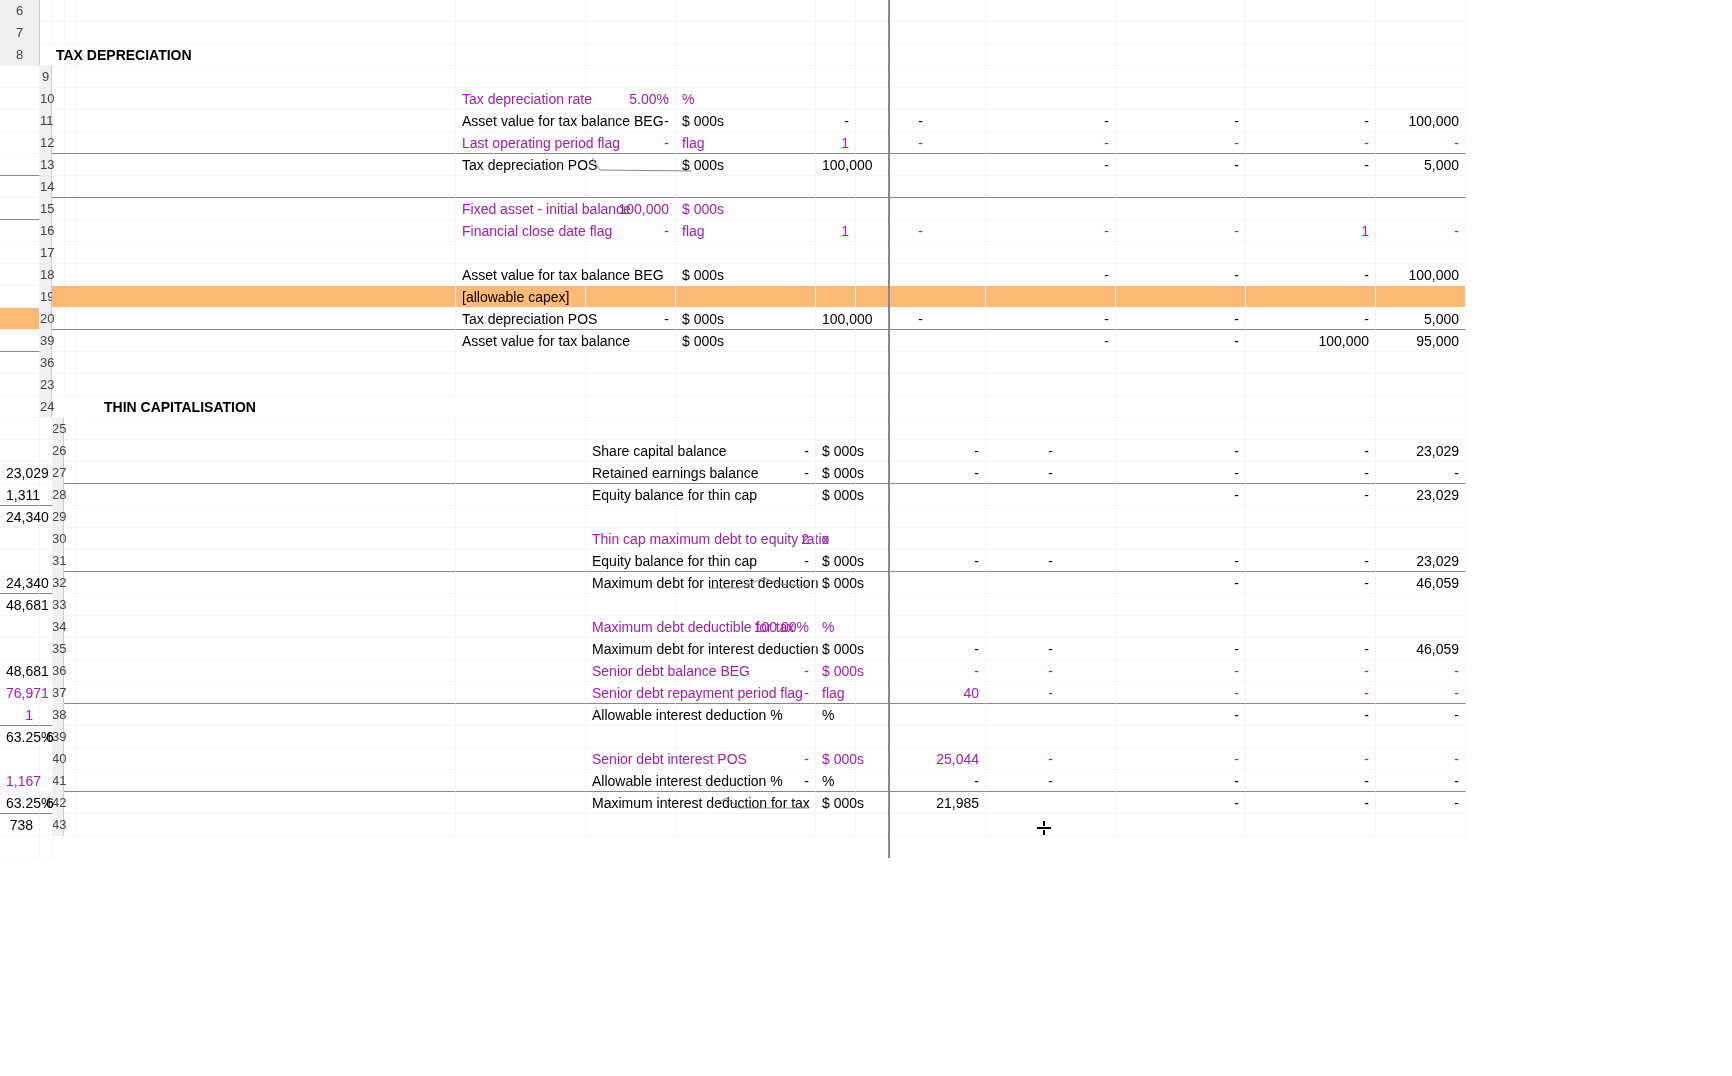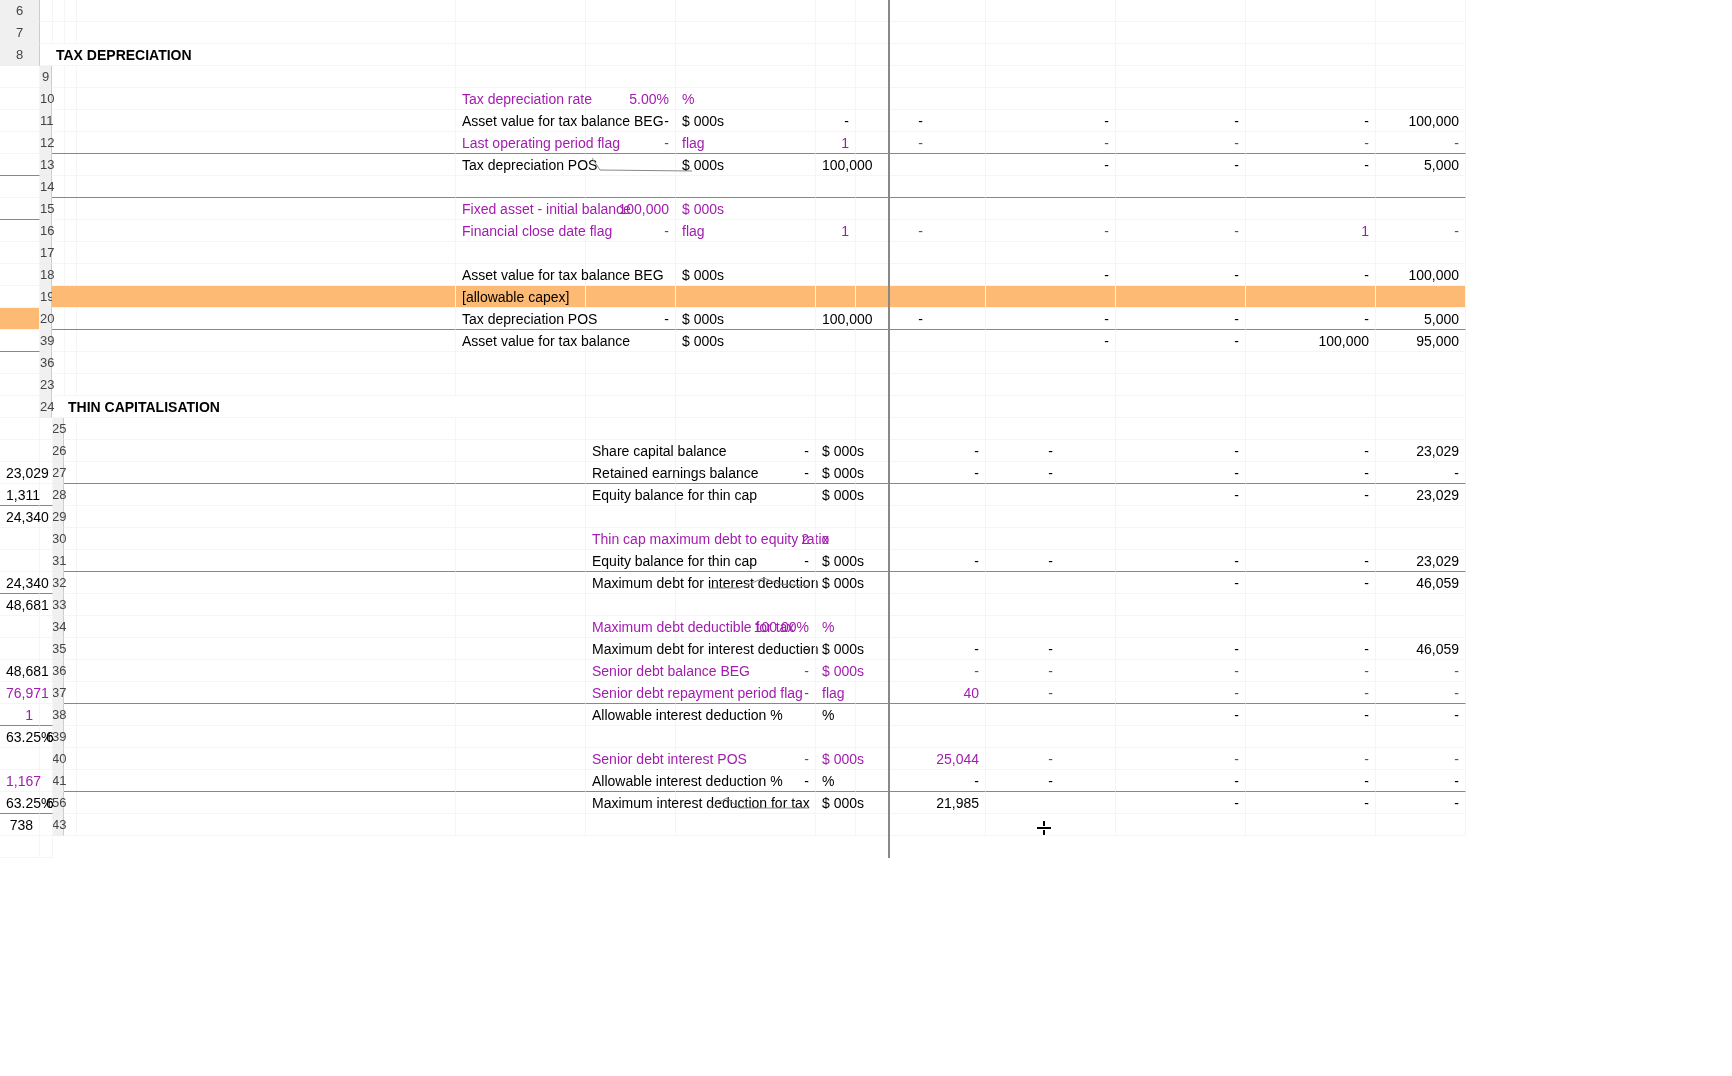--- a/index.html
+++ b/index.html
@@ -325,21 +325,21 @@
     <div class="cell"></div>
     <div class="cell"></div>
     <div class="cell"></div>
     <div class="cell"></div>
     <div class="cell"></div>
     <div class="cell"></div>
     <div class="cell"></div>
     <div class="cell"></div>
     <div class="cell"></div>
     <div class="rowhdr">24</div>
-    <div class="cell bold" style="grid-column: span 4;">THIN CAPITALISATION</div>
+    <div class="cell bold" style="grid-column: span 4; margin-left: 36px;">THIN CAPITALISATION</div>
     <div class="cell"></div>
     <div class="cell"></div>
     <div class="cell"></div>
     <div class="cell"></div>
     <div class="cell"></div>
     <div class="cell"></div>
     <div class="cell"></div>
     <div class="cell"></div>
     <div class="cell"></div>
     <div class="cell"></div>
@@ -576,21 +576,21 @@
     <div class="cell botline">Allowable interest deduction %</div>
     <div class="cell right botline">-</div>
     <div class="cell botline">%</div>
     <div class="cell right botline">-</div>
     <div class="cell center botline">-</div>
     <div class="cell right botline">-</div>
     <div class="cell right botline">-</div>
     <div class="cell right botline">-</div>
     <div class="cell right botline">63.25%</div>
     <div class="cell right botline">6</div>
-    <div class="rowhdr">56</div>
+    <div class="rowhdr">42</div>
     <div class="cell"></div>
     <div class="cell"></div>
     <div class="cell"></div>
     <div class="cell">Maximum interest deduction for tax</div>
     <div class="cell right"><svg viewBox="0 0 100 16" class="spark">
         <path d="M0,14 L18,4 L30,14 L100,14" fill="none" stroke="#888" stroke-width="1"></path>
       </svg></div>
     <div class="cell">$ 000s</div>
     <div class="cell right">21,985</div>
     <div class="cell"></div>

